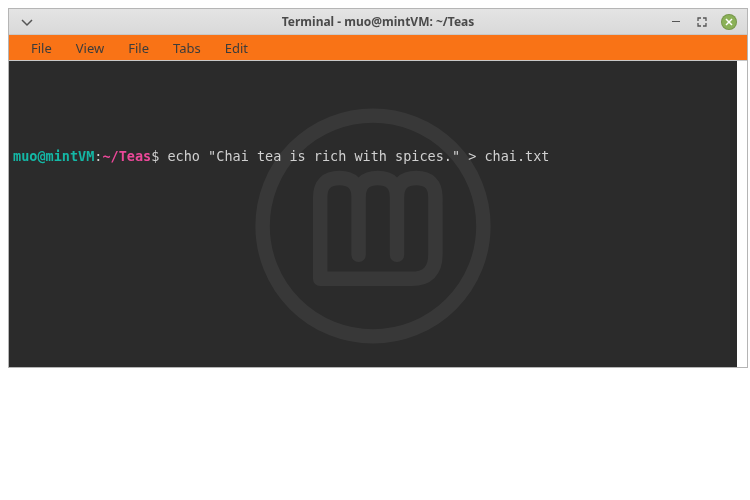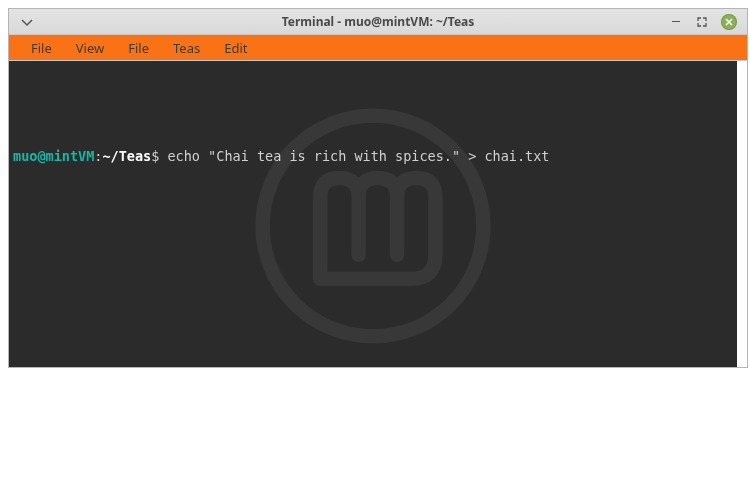--- a/index.html
+++ b/index.html
@@ -114,21 +114,21 @@
       position: absolute;
       left: 50%;
       top: 50%;
       width: 240px;
       height: 240px;
       transform: translate(-50%, -45%);
       opacity: 0.06;
       pointer-events: none;
     }
     .prompt-user { color: #14b8a6; font-weight: bold; }
-    .prompt-path { color: #ffffff; font-weight: bold; }
+    .prompt-path { color: #ec4899; font-weight: bold; }
     .prompt-symbol { color: #d0d0d0; }
     .cmd { color: #d0d0d0; }
     .cursor {
       display: inline-block;
       width: 8px;
       height: 15px;
       background: #d0d0d0;
       vertical-align: -2px;
     }
     .scrollbar {
@@ -168,21 +168,21 @@
           <line x1="11" y1="5" x2="5" y2="11" stroke-width="1.5"></line>
         </svg>
       </span>
     </div>
   </div>
 
   <div class="menubar">
     <span class="menu-item">File</span>
     <span class="menu-item">View</span>
     <span class="menu-item">File</span>
-    <span class="menu-item">Teas</span>
+    <span class="menu-item">Tabs</span>
     <span class="menu-item">Edit</span>
   </div>
 
   <div class="terminal-container">
     <div class="terminal">
 
       <svg class="bg-logo" viewBox="0 0 100 100">
         <circle cx="50" cy="50" r="46" fill="none" stroke="#fff" stroke-width="6"></circle>
         <path d="M28 72 L28 38 q0 -8 8 -8 q8 0 8 8 L44 62 M44 38 q0 -8 8 -8 q8 0 8 8 L60 62 M60 38 q0 -8 8 -8 q8 0 8 8 L76 62 q0 10 -10 10 L28 72" fill="none" stroke="#fff" stroke-width="6" stroke-linecap="round"></path>
       </svg>

